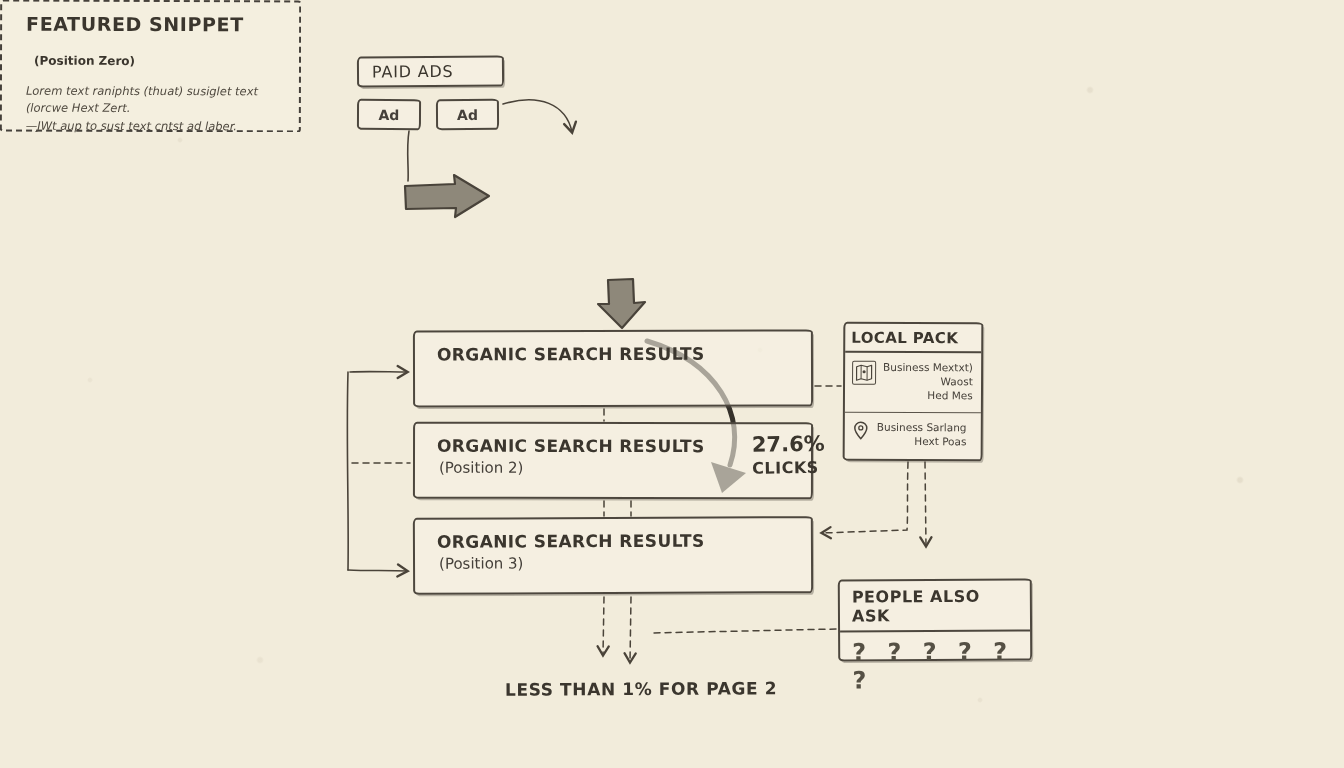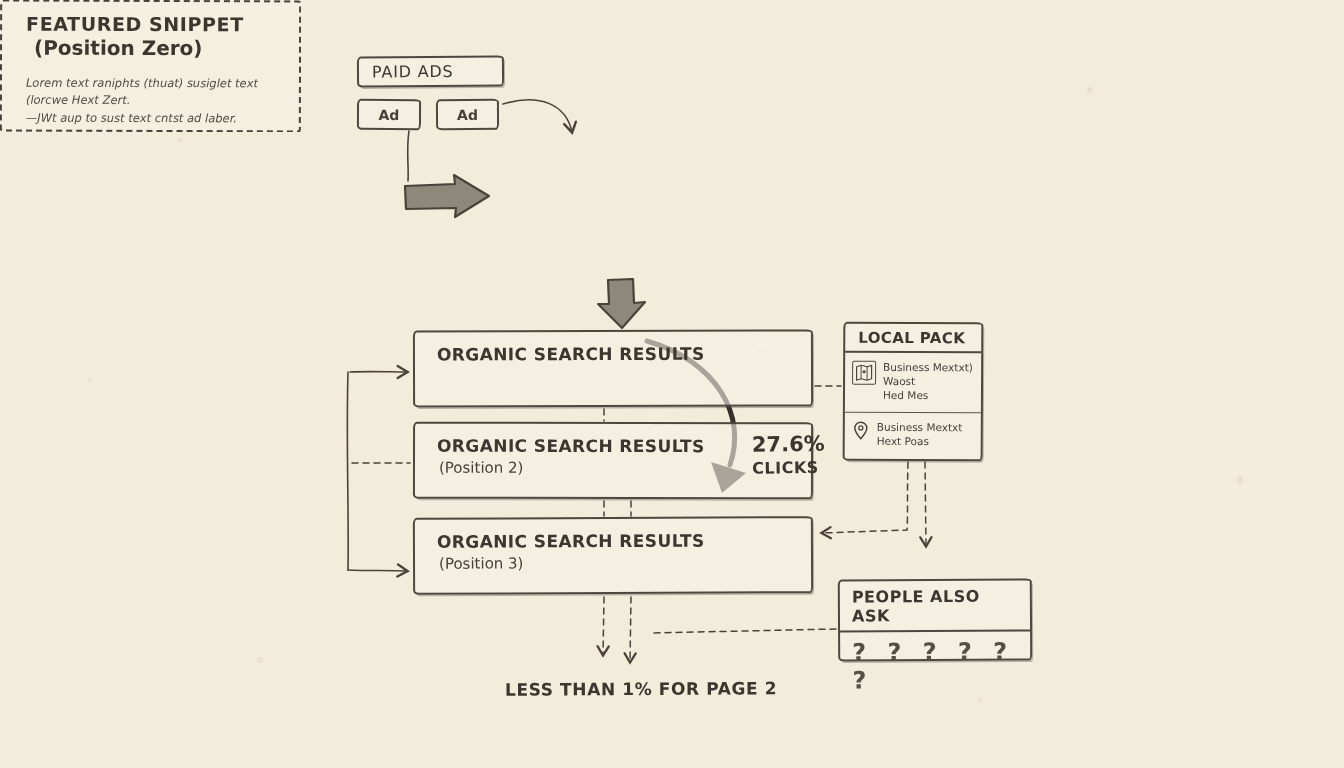--- a/index.html
+++ b/index.html
@@ -40,44 +40,44 @@
 
   .ad { display:flex; align-items:center; justify-content:center;
     font-size:14px; font-weight:bold; color:#45403a; }
   .ad1 { left:357px; top:99px; width:64px; height:31px; transform:rotate(0.3deg); }
   .ad2 { left:436px; top:99px; width:63px; height:31px; transform:rotate(-0.4deg); }
 
   .featured { left:497px; top:143px; width:301px; height:132px;
     border:2.5px dashed #45403a; padding:11px 24px 8px; transform:rotate(0.15deg);
     background:rgba(246,241,228,.5); border-radius:3px; }
   .featured .title { font-size:19px; font-weight:bold; letter-spacing:.6px; }
-  .featured .subtitle { font-size:20px; font-weight:bold; margin-left:8px; margin-top:1px; }
+  .featured .subtitle { font-size:12px; font-weight:bold; margin-left:8px; margin-top:19px; }
   .featured .body { margin-top:15px; font-size:11.5px; line-height:1.5; color:#504a40; font-style:italic; }
 
   .organic { left:413px; width:400px; height:77px; padding:12px 22px 0; transform:rotate(-0.15deg); }
   .organic .title { font-size:17px; font-weight:bold; letter-spacing:.4px; }
   .organic .subtitle { font-size:15px; margin-top:3px; margin-left:2px; color:#45403a; }
   .o1 { top:330px; }
   .o2 { top:422px; transform:rotate(0.1deg); }
   .o3 { top:517px; transform:rotate(-0.25deg); }
 
   .clicks { position:absolute; left:752px; top:432px; width:100px; transform:rotate(-1deg); }
   .clicks .pct { font-size:21px; font-weight:bold; }
   .clicks .lbl { font-size:16px; font-weight:bold; letter-spacing:.5px; margin-top:2px; }
 
   .local-pack { left:843px; top:322px; width:140px; height:139px; padding:0; transform:rotate(0.3deg); }
   .lp-title { font-size:15px; font-weight:bold; letter-spacing:.4px;
-    padding:5px 13px 4px; border-bottom:2px solid #4d473e; }
+    padding:5px 6px 4px; border-bottom:2px solid #4d473e; }
   .lp-entry { display:flex; gap:7px; padding:7px 7px 6px; align-items:flex-start; }
   .lp-entry.first { border-bottom:1.5px solid #5a544a; min-height:60px; }
   .lp-icon { flex:0 0 auto; margin-top:1px; }
   .lp-iconbox { width:24px; height:24px; border:1.5px solid #4d473e; border-radius:2px;
     display:flex; align-items:center; justify-content:center; }
   .lp-lines { font-size:10.5px; line-height:1.35; color:#46413a; }
-  .lp-lines span { display:block; }
+  .lp-lines span { display:block;text-align:right; }
 
   .paa { left:838px; top:579px; width:194px; height:82px; transform:rotate(-0.35deg); }
   .paa-title { font-size:16px; font-weight:bold; letter-spacing:.5px;
     padding:6px 12px 5px; border-bottom:2px solid #4d473e; }
   .paa-questions { font-size:24px; font-weight:bold; color:#555044;
     padding:6px 12px 0; word-spacing:9px; letter-spacing:2px; }
 
   .footer-note { position:absolute; left:505px; top:679px;
     font-size:17px; font-weight:bold; letter-spacing:.6px; transform:rotate(-0.3deg); }
 </style>
@@ -183,21 +183,21 @@
       </span>
     </div>
     <div class="lp-entry">
       <span class="lp-icon">
         <svg width="18" height="20" viewBox="0 0 18 20">
           <path d="M9,1.5 C5.5,1.5 3,4.2 3,7.3 C3,11.2 9,18 9,18 C9,18 15,11.2 15,7.3 C15,4.2 12.5,1.5 9,1.5 Z" fill="none" stroke="#4a443b" stroke-width="1.5" stroke-linejoin="round"></path>
           <circle cx="9" cy="7.2" r="2" fill="none" stroke="#4a443b" stroke-width="1.3"></circle>
         </svg>
       </span>
       <span class="lp-lines">
-        <span>Business Mextxt</span>
+        <span>Business Sarlang</span>
         <span>Hext Poas</span>
       </span>
     </div>
   </div>
 
   <div class="box paa sketch-shadow">
     <div class="paa-title">PEOPLE ALSO ASK</div>
     <div class="paa-questions">? ? ? ? ? ?</div>
   </div>
 

